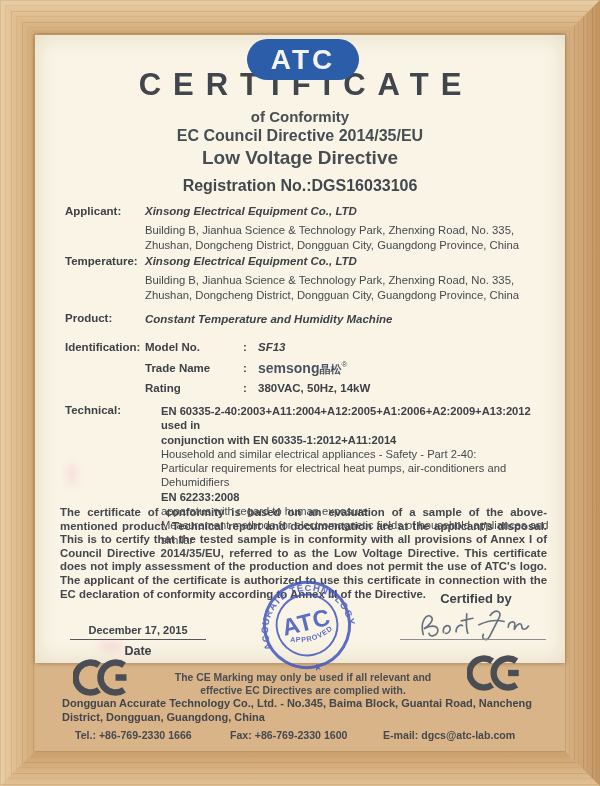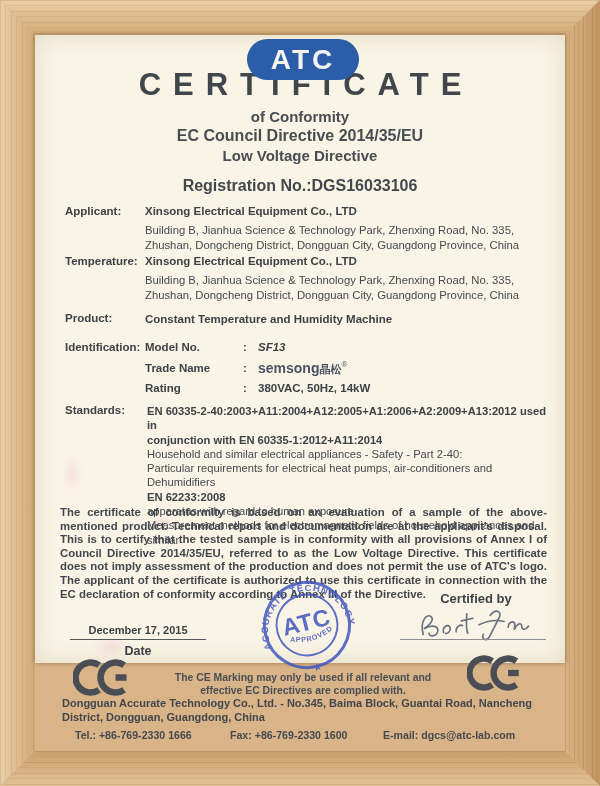--- a/index.html
+++ b/index.html
@@ -27,42 +27,42 @@
   
   .paper { position:absolute; left:35px; top:35px; width:530px; height:628px;
       background:#f9f4e6;
       box-shadow: inset 0 0 22px rgba(160,126,70,.22), 0 0 5px rgba(82,54,18,.45);
   }
   .smudge { position:absolute; border-radius:50%; filter:blur(3px); opacity:.5; pointer-events:none;
       background: radial-gradient(closest-side, rgba(236,120,172,.45), rgba(236,120,172,0) 75%); }
 
   .abs { position:absolute; }
   .ctr { left:0; width:530px; text-align:center; }
-  .b { font-weight:bold; }
+  .b { font-weight:bold;font-style:italic; }
 
   
   .logo-pill { left:212px; top:4px; width:112px; height:41px; background:#2b5da8; border-radius:21px;
       color:#f3f3ef; font-weight:bold; font-size:28px; letter-spacing:3px; text-align:center; line-height:41px; z-index:3; }
   .title { top:32px; font-size:31px; font-weight:bold; letter-spacing:12px; text-indent:12px; color:#41464c; z-index:1; }
   .subtitle { top:73px; font-size:15px; font-weight:bold; color:#494e54; }
   .directive1 { top:92px; font-size:16px; font-weight:bold; color:#484d53; }
-  .directive2 { top:112px; font-size:15px; font-weight:bold; color:#484d53; }
+  .directive2 { top:112px; font-size:19px; font-weight:bold; color:#484d53; }
   .registration { top:142px; font-size:16px; font-weight:bold; color:#42474d; }
 
   
   .lbl { left:30px; font-size:11.5px; font-weight:bold; color:#3d4248; }
   .val { left:110px; right:16px; font-size:11.5px; color:#3d4248; }
   .addr { left:110px; right:14px; font-size:11.3px; line-height:15px; color:#45494f; }
   .idlbl { left:110px; font-size:11.5px; font-weight:bold; color:#3d4248; }
   .idcolon { left:208px; font-size:11.5px; font-weight:bold; color:#3d4248; }
   .idval { left:223px; font-size:11.5px; font-weight:bold; color:#3d4248; }
   .trade-prefix { font-weight:bold; font-size:14px; letter-spacing:0; color:#4a5263; }
   .trade-cjk { font-weight:bold; font-size:11px; color:#4a5263; }
   .trade-reg { font-size:8px; vertical-align:super; color:#4a5263; }
-  .standards-lines { top:369px; left:112px; right:12px; font-size:11.2px; line-height:14.3px; color:#45494f; }
+  .standards-lines { top:369px; left:126px; right:12px; font-size:11.2px; line-height:14.3px; color:#45494f; }
   .standards-lines .line { display:block; }
   .standards-lines .bold { font-weight:bold; color:#3d4248; }
 
   .declaration { top:471px; left:25px; right:18px; font-size:11.4px; line-height:13.6px;
       font-weight:bold; text-align:justify; color:#43474d; }
 
   
   .certified-by { top:556px; left:372px; width:138px; text-align:center; font-size:13px; font-weight:bold; color:#3d4248; }
   .signature { top:570px; left:378px; width:126px; height:36px; }
   .sig-line { top:604px; left:365px; width:146px; border-top:1px solid #8b8e92; }
@@ -122,21 +122,21 @@
     <div class="abs idlbl" style="top:327px;text-align:right;">Trade Name</div>
     <div class="abs idcolon" style="top:327px;">:</div>
     <div class="abs" style="top:324px; left:223px;">
       <span class="trade-prefix">semsong</span><span class="trade-cjk">晶松</span><span class="trade-reg">®</span>
     </div>
 
     <div class="abs idlbl" style="top:347px;">Rating</div>
     <div class="abs idcolon" style="top:347px;">:</div>
     <div class="abs idval" style="top:347px;">380VAC, 50Hz, 14kW</div>
 
-    <div class="abs lbl" style="top:369px;">Standards:</div>
+    <div class="abs lbl" style="top:369px;">Technical:</div>
     <div class="abs standards-lines">
       <span class="line bold">EN 60335-2-40:2003+A11:2004+A12:2005+A1:2006+A2:2009+A13:2012 used in</span>
       <span class="line bold">conjunction with EN 60335-1:2012+A11:2014</span>
       <span class="line">Household and similar electrical appliances - Safety - Part 2-40:</span>
       <span class="line">Particular requirements for electrical heat pumps, air-conditioners and Dehumidifiers</span>
       <span class="line bold">EN 62233:2008</span>
       <span class="line">apparatus with regard to human exposure</span>
       <span class="line">Measurement methods for electromagnetic fields of household appliances and similar</span>
     </div>
 

